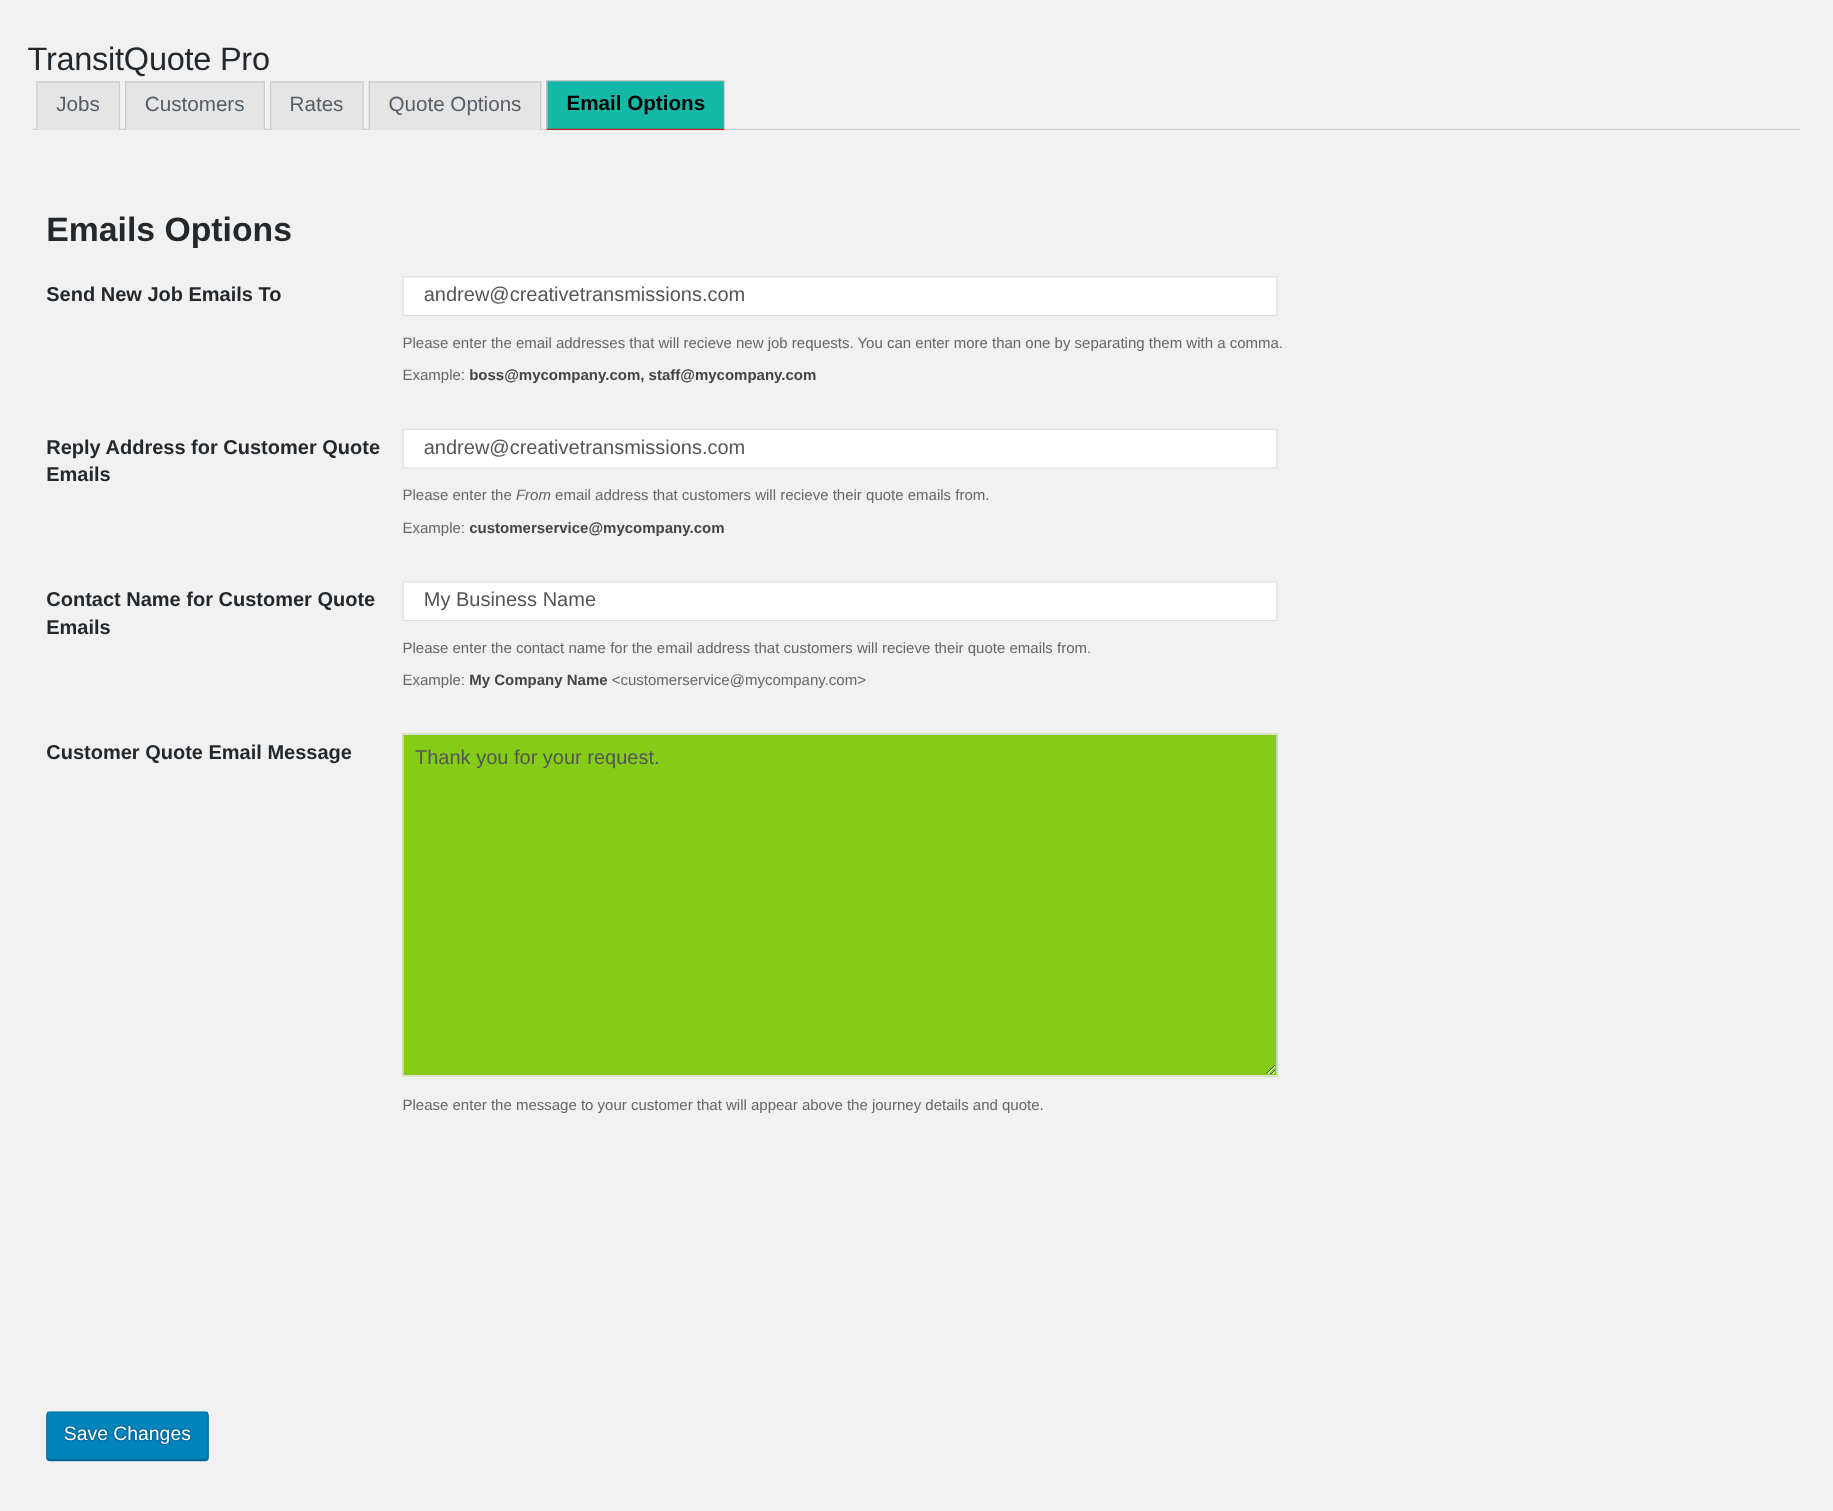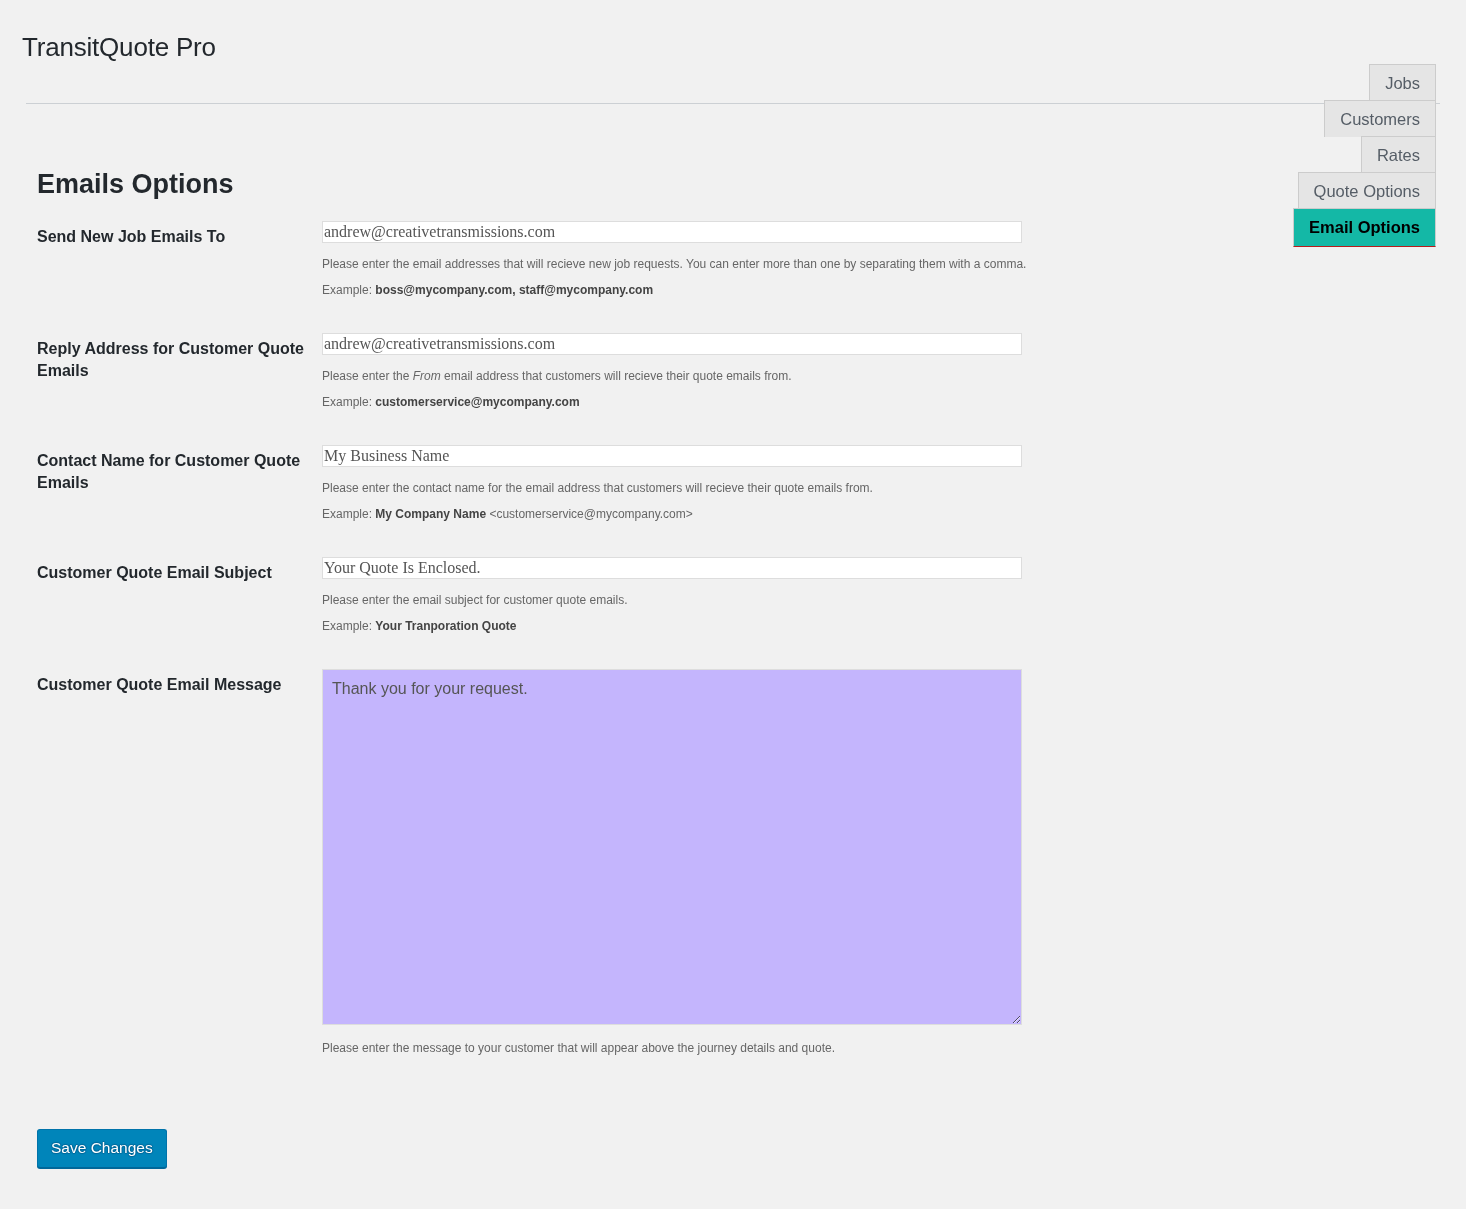--- a/index.html
+++ b/index.html
@@ -34,21 +34,20 @@
     position: absolute;
     left: 26px;
     top: 64px;
     width: 1414px;
     height: 40px;
     border-bottom: 1px solid #ccd0d4;
     box-sizing: border-box;
     display: flex;
     align-items: flex-end;
     padding-left: 3px;
-    flex-direction: column;
   }
   .nav-tab {
     display: inline-block;
     background: #e5e5e5;
     border: 1px solid #ccc;
     border-bottom: none;
     color: #555d66;
     font-size: 16.5px;
     line-height: 36px;
     height: 39px;
@@ -100,39 +99,39 @@
     vertical-align: top;
   }
   .form-table td {
     padding: 15px 10px 15px 0;
     vertical-align: top;
   }
 
   
   input.regular-text {
     width: 700px;
-    height: 22px;
+    height: 32px;
     box-sizing: border-box;
     border: 1px solid #dddddd;
     background: #ffffff;
     color: #555555;
-    font-family: Liberation Serif, serif;
+    font-family: Liberation Sans, sans-serif;
     font-size: 16px;
-    padding: 3px 1px;
+    padding: 3px 16px;
     border-radius: 0;
     outline: none;
     box-shadow: none;
     display: block;
   }
   textarea.large-text {
     width: 700px;
-    height: 356px;
+    height: 274px;
     box-sizing: border-box;
     border: 1px solid #dddddd;
-    background: #c4b5fd;
+    background: #84cc16;
     color: #555555;
     font-family: "Liberation Sans", sans-serif;
     font-size: 16px;
     line-height: 22px;
     padding: 8px 9px;
     border-radius: 0;
     outline: none;
     resize: both;
     display: block;
   }
@@ -216,30 +215,20 @@
       <th>Contact Name for Customer Quote Emails</th>
       <td>
         <input class="regular-text" type="text" value="My Business Name" style="">
         <p class="description">
           <span>Please enter the contact name for the email address that customers will recieve their quote emails from.</span><br>
           <span>Example: </span><strong>My Company Name</strong><span> &lt;customerservice@mycompany.com&gt;</span>
         </p>
       </td>
     </tr>
 
-    <tr>
-      <th>Customer Quote Email Subject</th>
-      <td>
-        <input class="regular-text" type="text" value="Your Quote Is Enclosed." style="">
-        <p class="description">
-          <span>Please enter the email subject for customer quote emails.</span><br>
-          <span>Example: </span><strong>Your Tranporation Quote</strong>
-        </p>
-      </td>
-    </tr>
 
     <tr>
       <th>Customer Quote Email Message</th>
       <td>
         <textarea class="large-text" style="">Thank you for your request.</textarea>
         <p class="description below-area">
           <span>Please enter the message to your customer that will appear above the journey details and quote.</span>
         </p>
       </td>
     </tr>

